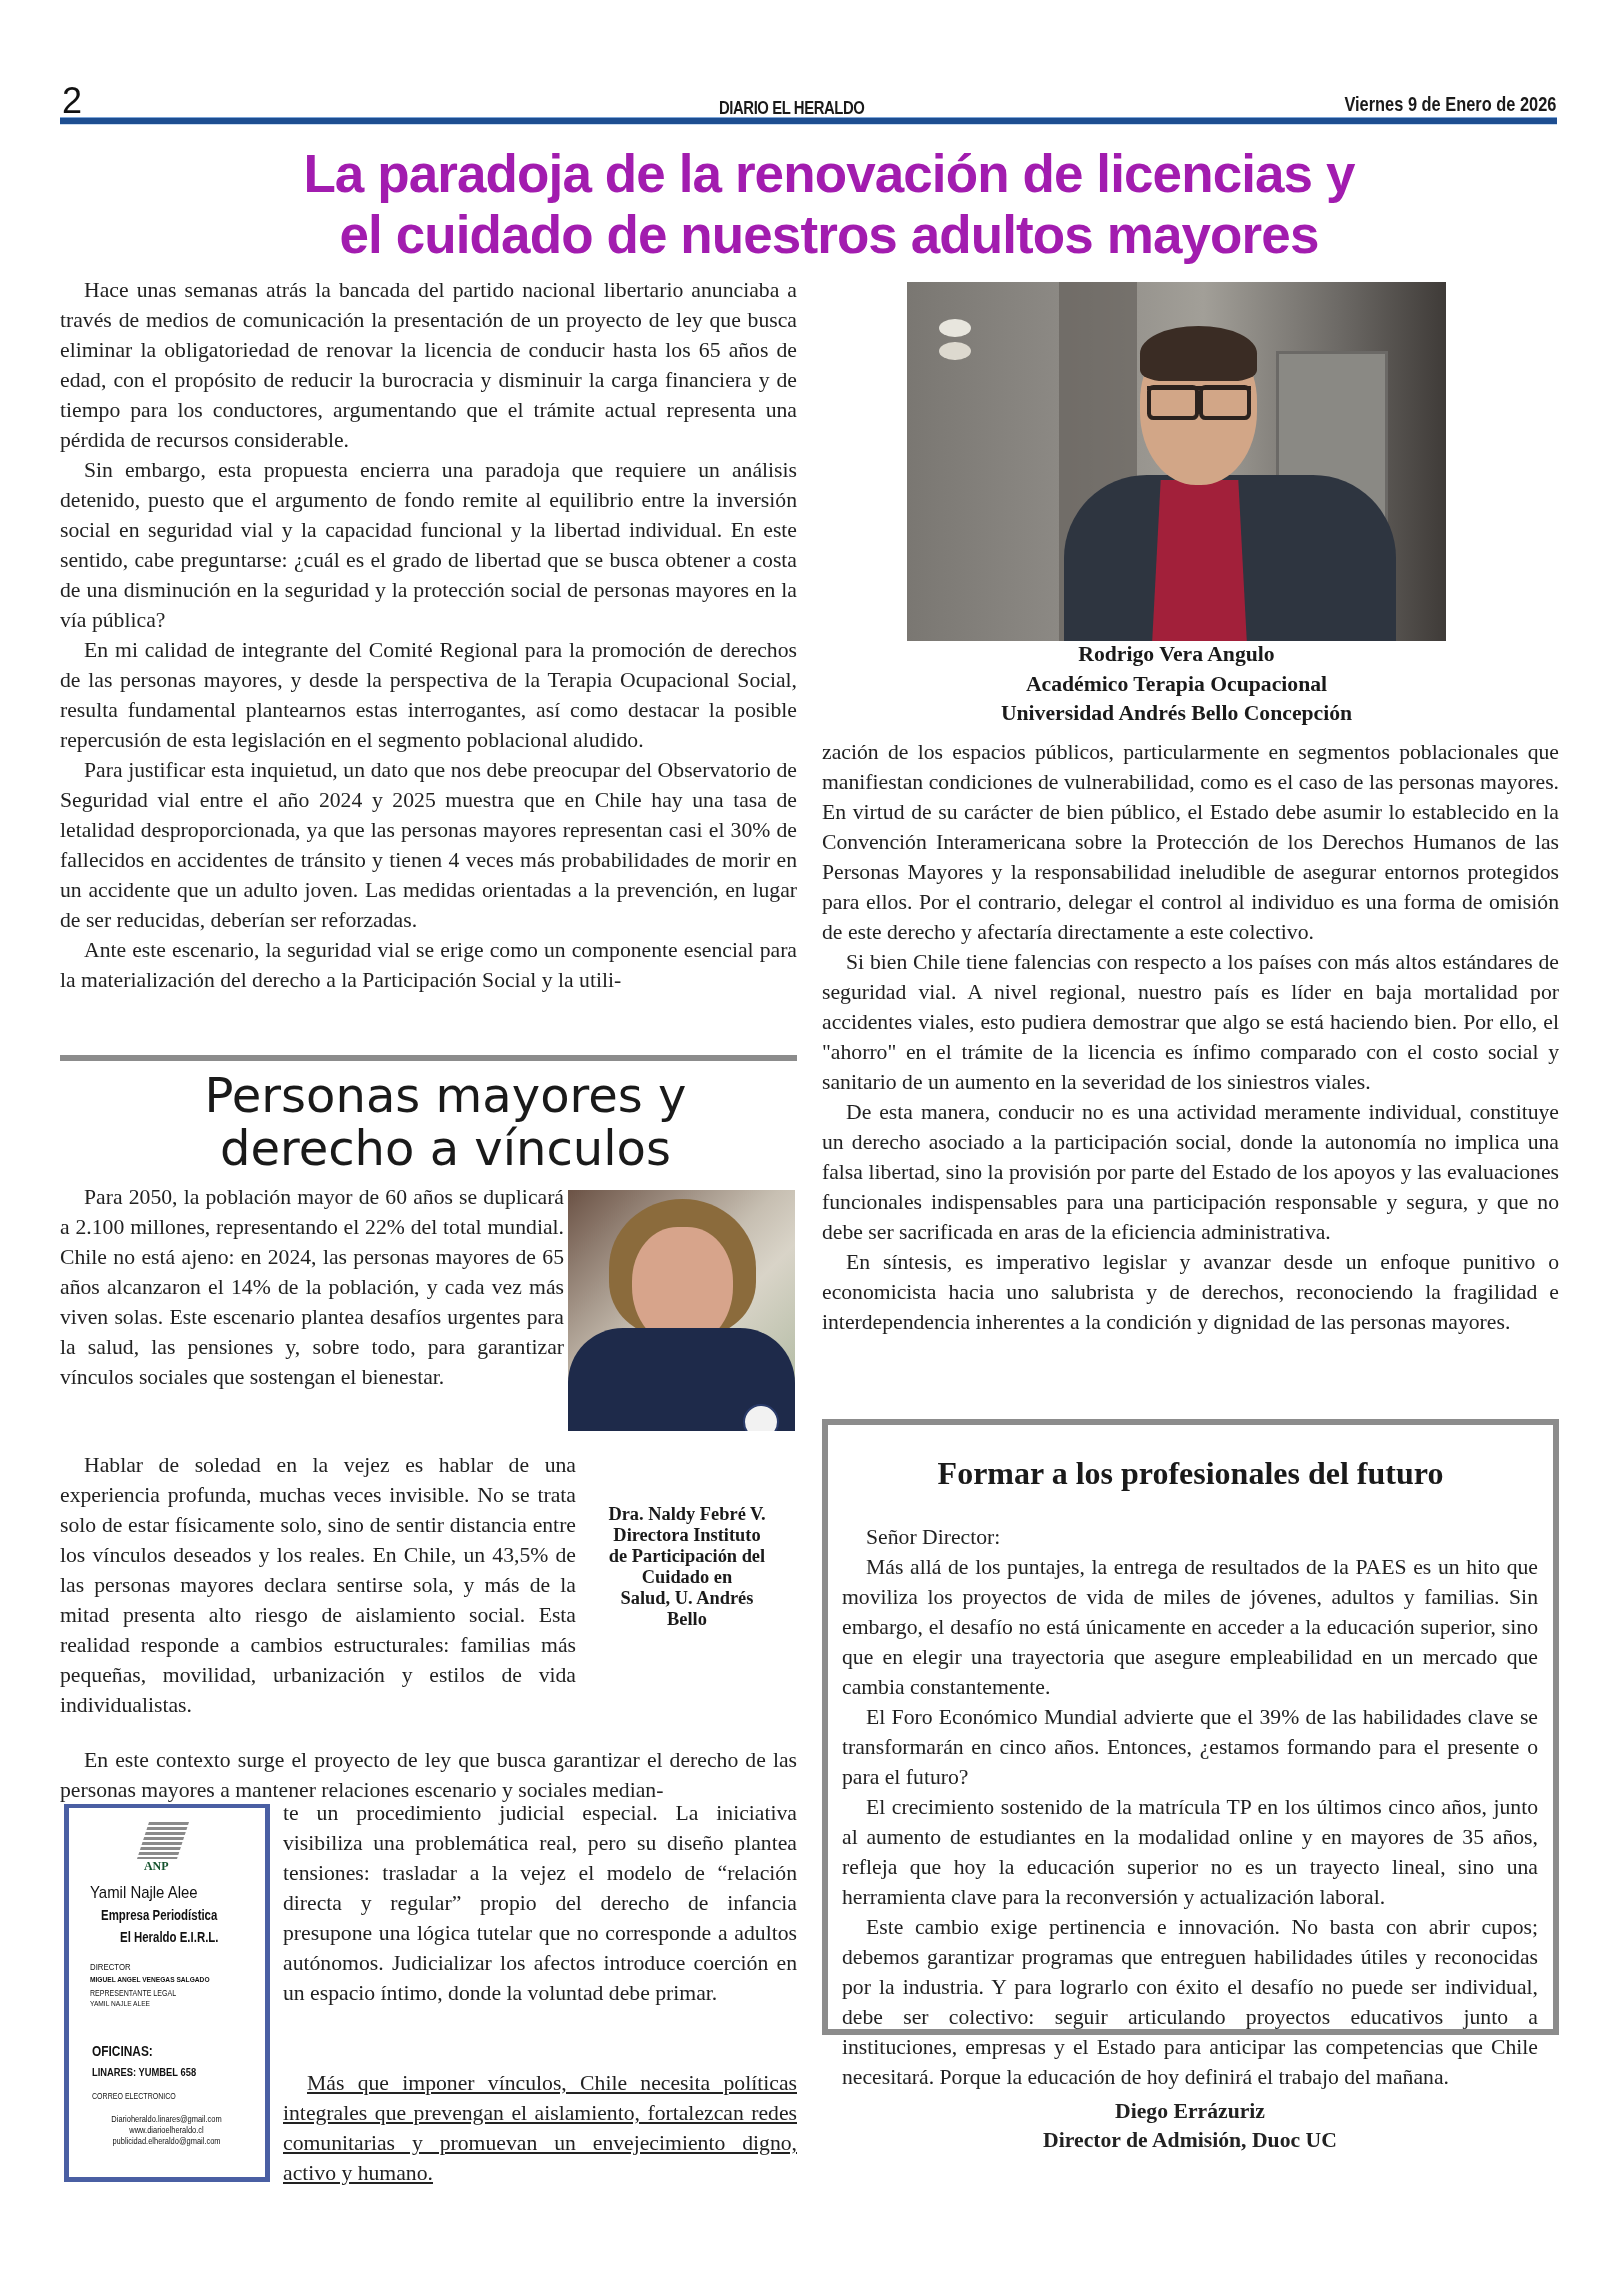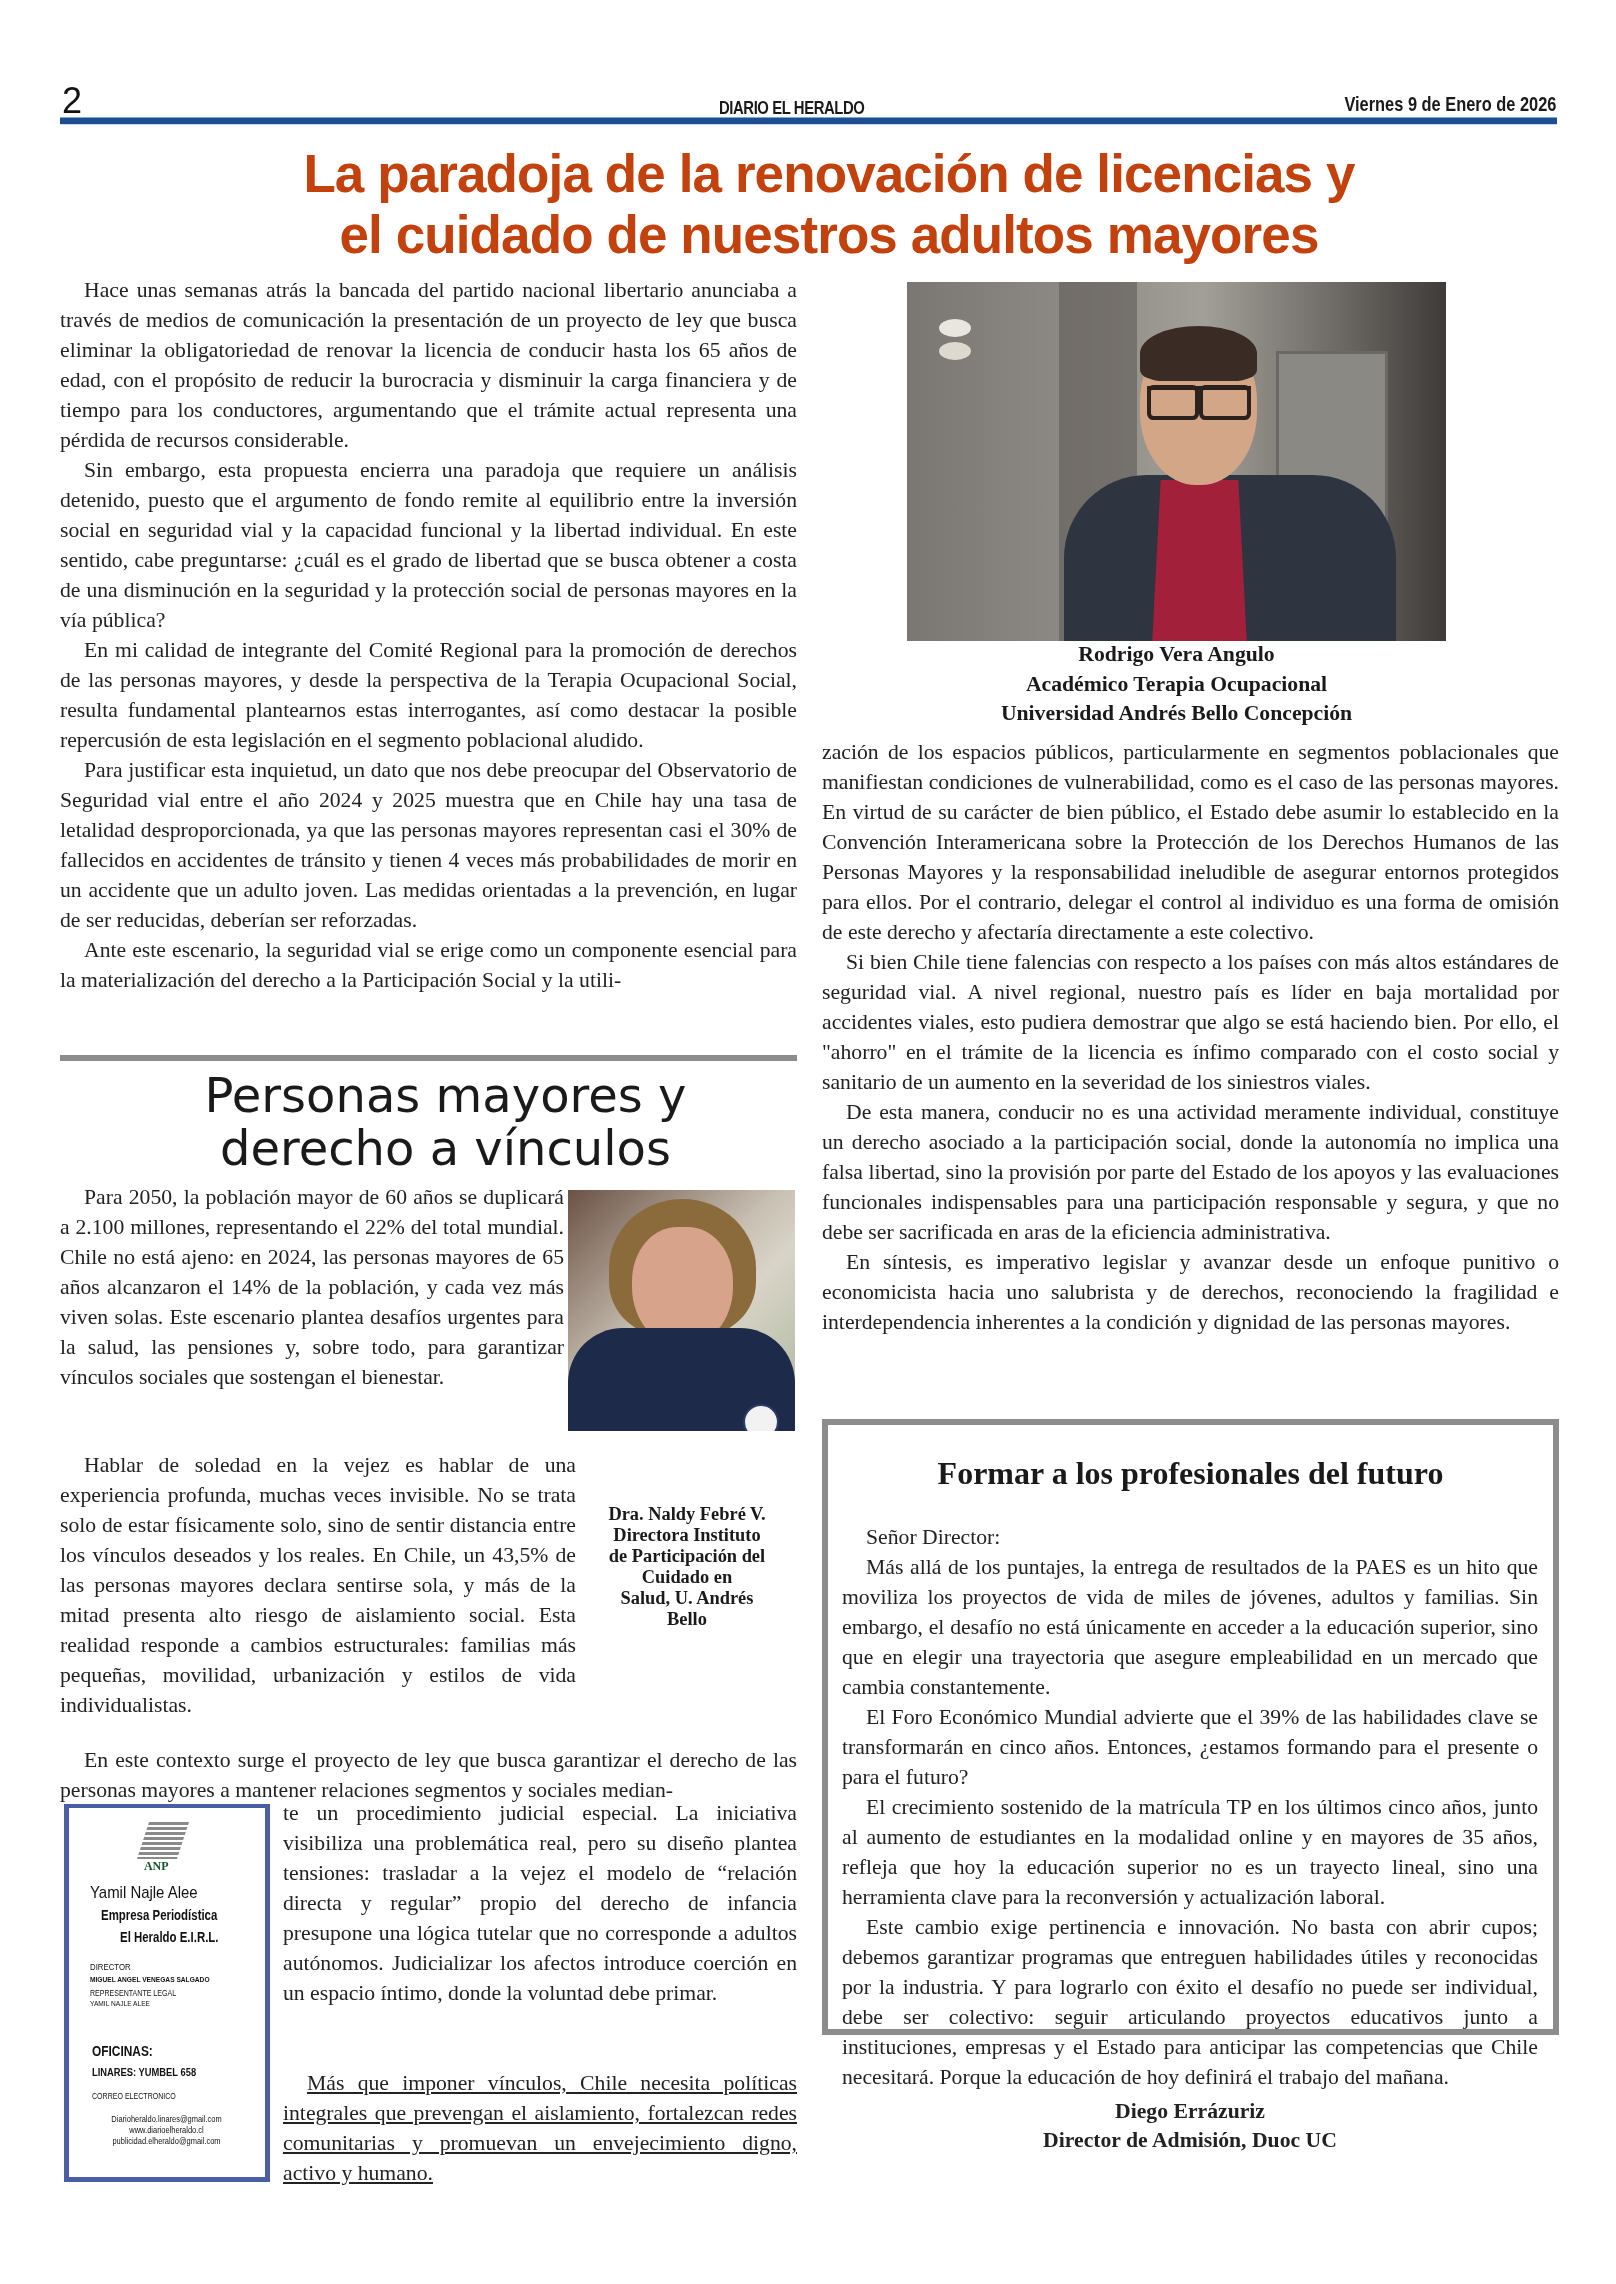--- a/index.html
+++ b/index.html
@@ -6,21 +6,21 @@
   body { width: 1616px; height: 2284px; position: relative; overflow: hidden; color: #1a1a1a; }
   .abs { position: absolute; }
 
   
   #page-number { left: 62px; top: 82px; font-size: 36px; line-height: 37px; font-family: "Liberation Sans", sans-serif; color: #111; }
   #masthead-name { left: 719px; top: 98px; font-size: 17.5px; font-weight: bold; font-family: "Liberation Sans", sans-serif; letter-spacing: -0.5px; transform: scaleX(0.85); transform-origin: left; }
   #masthead-date { right: 60px; top: 94px; font-size: 19.3px; font-weight: bold; font-family: "Liberation Sans", sans-serif; transform: scaleX(0.85); transform-origin: right; }
   #header-rule { left: 60px; top: 117px; width: 1497px; height: 5.5px; background: #1d4e91; border-top: 1.4px solid #7ea6d8; border-bottom: 1.4px solid #c9dbf0; }
 
   
-  #headline { left: 184px; top: 143px; width: 1290px; text-align: center; font-family: "Liberation Sans", sans-serif; font-weight: bold; font-size: 53px; line-height: 61px; color: #c2410c; letter-spacing: -0.9px; }
+  #headline { left: 184px; top: 143px; width: 1290px; text-align: center; font-family: "Liberation Sans", sans-serif; font-weight: bold; font-size: 53px; line-height: 61px; color: #a21caf; letter-spacing: -0.9px; }
 
   .body-text { font-family: "Liberation Serif", serif; font-size: 21.7px; line-height: 30px; text-align: justify; hyphens: auto; color: #222; }
   .body-text p { margin: 0; text-indent: 24px; }
 
   #col-left-1 { left: 60px; top: 275px; width: 737px; }
   #col-right-1 { left: 822px; top: 737px; width: 737px; }
 
   
   #photo-rodrigo { left: 907px; top: 282px; width: 539px; height: 359px; overflow: hidden; background: linear-gradient(90deg, #7a7772 0%, #8d8a85 30%, #a29f98 55%, #6d6a66 80%, #3f3b38 100%); }
   #photo-rodrigo .bg-light { position: absolute; left: 32px; top: 37px; width: 32px; height: 18.4px; border-radius: 50%; background: #e8e6de; box-shadow: 0 23px 0 #ddd9cf; }
@@ -151,21 +151,21 @@
 <div id="caption-naldy" class="abs caption">
   <div>Dra. Naldy Febré V.</div>
   <div>Directora Instituto</div>
   <div>de Participación del</div>
   <div>Cuidado en</div>
   <div>Salud, U. Andrés</div>
   <div>Bello</div>
 </div>
 
 <div id="col-left-3a" class="abs body-text">
-  <p>En este contexto surge el proyecto de ley que busca garantizar el derecho de las personas mayores a mantener relaciones segmentos y sociales median-</p>
+  <p>En este contexto surge el proyecto de ley que busca garantizar el derecho de las personas mayores a mantener relaciones escenario y sociales median-</p>
 </div>
 <div id="col-left-3b" class="abs body-text">
   <p style="text-indent:0">te un procedimiento judicial especial. La iniciativa visibiliza una problemática real, pero su diseño plantea tensiones: trasladar a la vejez el modelo de “relación directa y regular” propio del derecho de infancia presupone una lógica tutelar que no corresponde a adultos autónomos. Judicializar los afectos introduce coerción en un espacio íntimo, donde la voluntad debe primar.</p>
 </div>
 <div id="col-left-3c" class="abs body-text">
   <p>Más que imponer vínculos, Chile necesita políticas integrales que prevengan el aislamiento, fortalezcan redes comunitarias y promuevan un envejecimiento digno, activo y humano.</p>
 </div>
 
 <div id="anp-box" class="abs">
   <div id="anp-logo">

